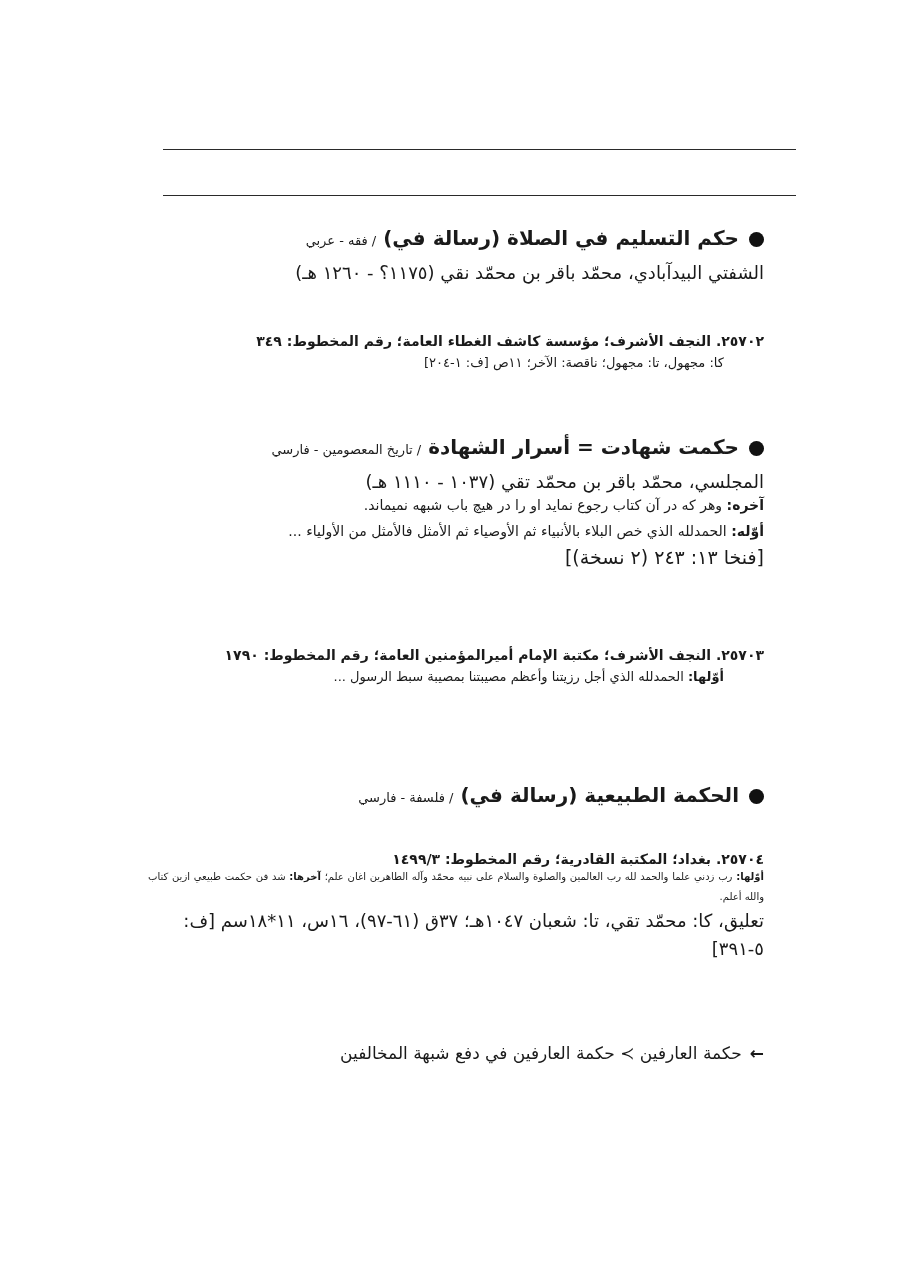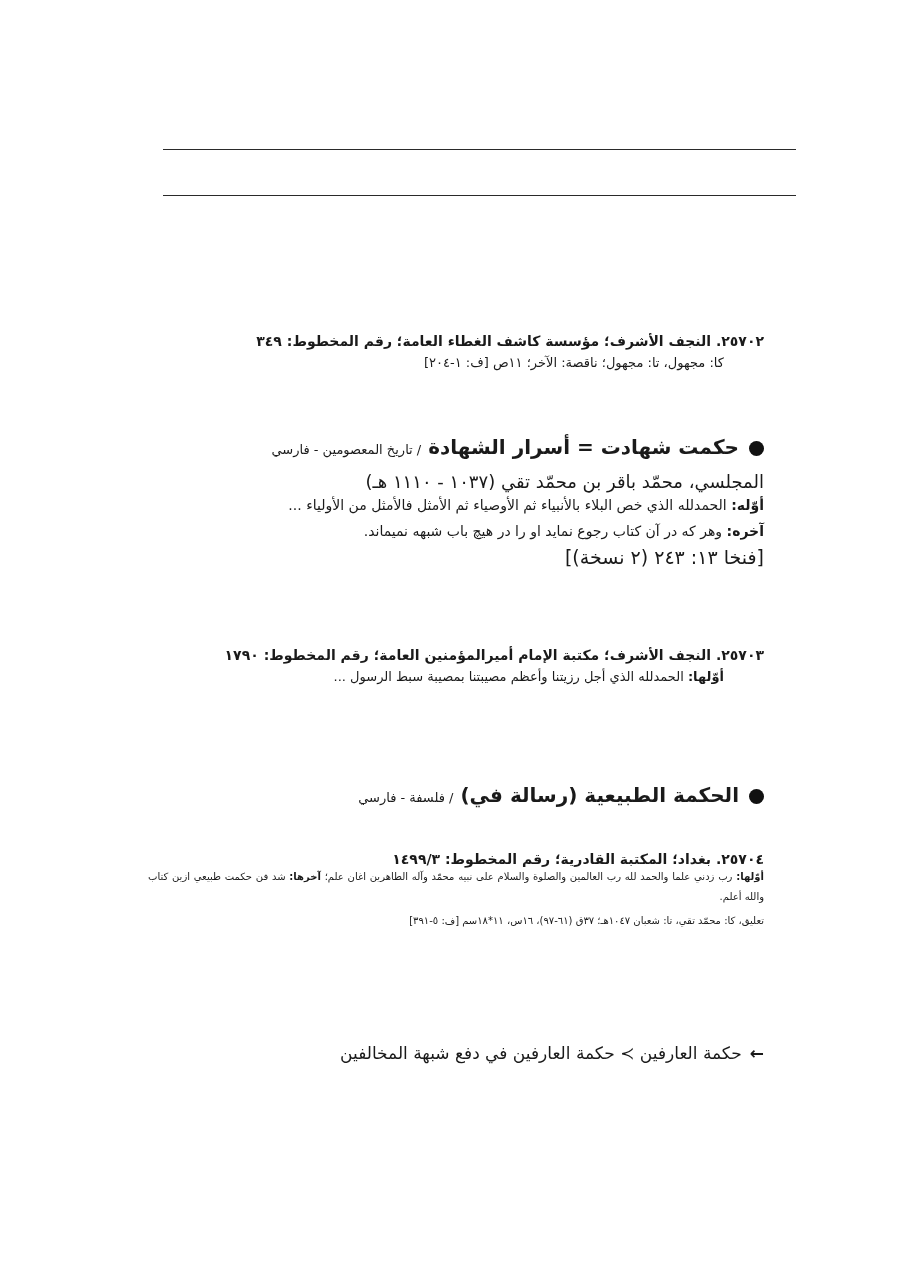--- a/index.html
+++ b/index.html
@@ -33,39 +33,46 @@
   .see-also .arrow { font-weight: bold; margin-left: 8px; }
 </style>
 </head>
 <body>
 
 <div class="page">
 
   <div class="rule top"></div>
   <div class="rule bottom"></div>
 
+  <div class="block" style="top:226px;">
+    <div class="title-line">
+      <span class="bullet"></span><span>حكم التسليم في الصلاة (رسالة في)</span>
+      <span class="meta">/ فقه - عربي</span>
+    </div>
+    <div class="author-line">الشفتي البيدآبادي، محمّد باقر بن محمّد نقي (١١٧٥؟ - ١٢٦٠ هـ)</div>
+  </div>
 
   <div class="block" style="top:333px; right:136px;">
     <div class="entry-head">٢٥٧٠٢. النجف الأشرف؛ مؤسسة كاشف الغطاء العامة؛ رقم المخطوط: ٣٤٩</div>
     <div class="entry-body">كا: مجهول، تا: مجهول؛ ناقصة: الآخر؛ ١١ص [ف: ١-٢٠٤]</div>
   </div>
 
   <div class="block" style="top:435px;">
     <div class="title-line">
       <span class="bullet"></span><span>حكمت شهادت = أسرار الشهادة</span>
       <span class="meta">/ تاريخ المعصومين - فارسي</span>
     </div>
     <div class="author-line">المجلسي، محمّد باقر بن محمّد تقي (١٠٣٧ - ١١١٠ هـ)</div>
     <div class="text-line">
+      <b>آخره:</b>
+      <span>وهر كه در آن كتاب رجوع نمايد او را در هيچ باب شبهه نميماند.</span>
+    </div>
+    <div class="text-line">
       <b>أوّله:</b>
       <span>الحمدلله الذي خص البلاء بالأنبياء ثم الأوصياء ثم الأمثل فالأمثل من الأولياء ...</span>
-    </div>
-    <div class="text-line">
-      <b>آخره:</b>
-      <span>وهر كه در آن كتاب رجوع نمايد او را در هيچ باب شبهه نميماند.</span>
     </div>
     <div class="text-line" style="font-size:19px;">[فنخا ١٣: ٢٤٣ (٢ نسخة)]</div>
   </div>
 
   <div class="block" style="top:647px;">
     <div class="entry-head">٢٥٧٠٣. النجف الأشرف؛ مكتبة الإمام أميرالمؤمنين العامة؛ رقم المخطوط: ١٧٩٠</div>
     <div class="entry-body">
       <b>أوّلها:</b>
       <span>الحمدلله الذي أجل رزيتنا وأعظم مصيبتنا بمصيبة سبط الرسول ...</span>
     </div>
@@ -79,21 +86,21 @@
   </div>
 
   <div class="block" style="top:851px; left:148px;">
     <div class="entry-head">٢٥٧٠٤. بغداد؛ المكتبة القادرية؛ رقم المخطوط: ١٤٩٩/٣</div>
     <div class="text-line" style="font-size:10px; line-height:20px; text-align:justify;">
       <b>أوّلها:</b>
       <span>رب زدني علما والحمد لله رب العالمين والصلوة والسلام على نبيه محمّد وآله الطاهرين اغان علم؛</span>
       <b>آخرها:</b>
       <span>شد فن حكمت طبيعي ازين كتاب والله أعلم.</span>
     </div>
-    <div class="text-line" style="font-size:10px; line-height:28px;">تعليق، كا: محمّد تقي، تا: شعبان ١٠٤٧هـ؛ ٣٧ق (٦١-٩٧)، ١٦س، ١١*١٨سم [ف: ٥-٣٩١]</div>
+    <div class="text-line" style="font-size:18px; line-height:28px;">تعليق، كا: محمّد تقي، تا: شعبان ١٠٤٧هـ؛ ٣٧ق (٦١-٩٧)، ١٦س، ١١*١٨سم [ف: ٥-٣٩١]</div>
   </div>
 
   <div class="block" style="top:1043px;">
     <div class="see-also">
       <span class="arrow">←</span><span>حكمة العارفين</span>
       <span>≻</span>
       <span>حكمة العارفين في دفع شبهة المخالفين</span>
     </div>
   </div>
 

